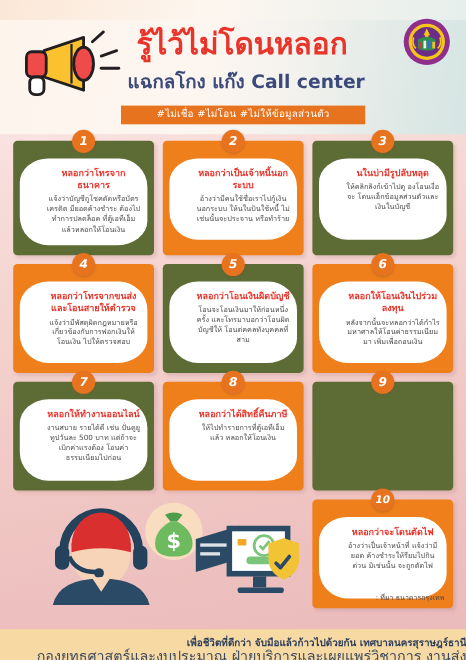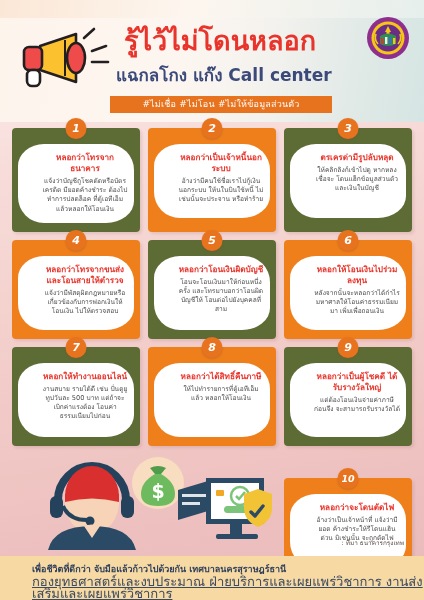--- a/index.html
+++ b/index.html
@@ -80,32 +80,32 @@
     background:#e8731e; color:#ffffff;
     font-size:11px; font-weight:bold; font-style:italic;
     line-height:21px; text-align:center;
     box-shadow: 0 1px 2px rgba(130,80,50,0.35);
   }
   .badge.wide { font-size:9.5px; }
 
   
   .lastrow { display:flex; justify-content:space-between; padding:0 12px; }
   .illus { position:relative; width:268px; height:96px; }
-  .card10wrap { width:128px;margin-top:24px; }
+  .card10wrap { width:128px; }
 
   .source-note {
     position:absolute; right:20px; top:538px;
     font-size:6.4px; color:#5a4a46;
   }
 
   
   .footer {
-    position:absolute; left:0; bottom:0; width:424px; height:44px;
+    position:absolute; left:0; bottom:0; width:424px; height:28px;
     background:#f7d9a4;
-    text-align:left; padding-top:7px;padding-left:32px;
+    text-align:right; padding-top:7px;padding-left:32px;
   }
   .footer-line1 {
     font-size:9px; font-weight:bold; color:#2c3e5a; line-height:13px;
   }
   .footer-line2 {
     font-size:13px; color:#3a4a60; line-height:12px;text-decoration:underline;
   }
 </style>
 </head>
 <body>
@@ -161,39 +161,39 @@
       <div class="card orange">
         <div class="badge">2</div>
         <div class="card-inner">
           <div class="card-title">หลอกว่าเป็นเจ้าหนี้นอกระบบ</div>
           <div class="card-body">อ้างว่ามีคนใช้ชื่อเราไปกู้เงินนอกระบบ ให้นในบินใช้หนี้ ไม่เช่นนั้นจะประจาน หรือทำร้าย</div>
         </div>
       </div>
       <div class="card green">
         <div class="badge">3</div>
         <div class="card-inner">
-          <div class="card-title">ตรเครด่ามีรูปลับหลุด</div>
-          <div class="card-body">ให้คลิกลิงก์เข้าไปดู หากหลงเชื่อจะ โดนแฮ็กข้อมูลส่วนตัวและเงินในบัญชี</div>
+          <div class="card-title">นในบ่ามีรูปลับหลุด</div>
+          <div class="card-body">ให้คลิกลิงก์เข้าไปดู องโอนเงื่อจะ โดนแฮ็กข้อมูลส่วนตัวและเงินในบัญชี</div>
         </div>
       </div>
     </div>
 
     <div class="row">
       <div class="card orange">
         <div class="badge">4</div>
         <div class="card-inner">
           <div class="card-title">หลอกว่าโทรจากขนส่ง และโอนสายให้ตำรวจ</div>
           <div class="card-body">แจ้งว่ามีพัสดุผิดกฎหมายหรือ เกี่ยวข้องกับการฟอกเงินให้โอนเงิน ไปให้ตรวจสอบ</div>
         </div>
       </div>
       <div class="card green">
         <div class="badge">5</div>
         <div class="card-inner">
           <div class="card-title">หลอกว่าโอนเงินผิดบัญชี</div>
-          <div class="card-body">โอนจะโอนเงินมาให้ก่อนหนึ่งครั้ง และโทรมาบอกว่าโอนผิดบัญชีให้ โอนต่อไปยังบุคคลที่สาม</div>
+          <div class="card-body">โอนจะโอนเงินมาให้ก่อนหนึ่งครั้ง และโทรมาบอกว่าโอนผิดบัญชีให้ โอนต่คคลทังบุคคลที่สาม</div>
         </div>
       </div>
       <div class="card orange">
         <div class="badge">6</div>
         <div class="card-inner">
           <div class="card-title">หลอกให้โอนเงินไปร่วมลงทุน</div>
           <div class="card-body">หลังจากนั้นจะหลอกว่าได้กำไร มหาศาลให้โอนค่าธรรมเนียมมา เพิ่มเพื่อถอนเงิน</div>
         </div>
       </div>
     </div>
@@ -208,24 +208,20 @@
       </div>
       <div class="card orange">
         <div class="badge">8</div>
         <div class="card-inner">
           <div class="card-title">หลอกว่าได้สิทธิ์คืนภาษี</div>
           <div class="card-body">ให้ไปทำรายการที่ตู้เอทีเอ็มแล้ว หลอกให้โอนเงิน</div>
         </div>
       </div>
       <div class="card green">
         <div class="badge">9</div>
-        <div class="card-inner">
-          <div class="card-title">หลอกว่าเป็นผู้โชคดี ได้รับรางวัลใหญ่</div>
-          <div class="card-body">แต่ต้องโอนเงินจ่ายค่าภาษีก่อนจึง จะสามารถรับรางวัลได้</div>
-        </div>
       </div>
     </div>
 
     <div class="lastrow">
       <div class="illus">
 
         <svg style="position:absolute;left:28px;top:4px;width:104px;height:92px;" viewBox="0 0 104 92">
           <path d="M18 42 a34 34 0 0 1 68 0" fill="none" stroke="#24425c" stroke-width="8"></path>
           <rect x="10" y="38" width="13" height="22" rx="6" fill="#24425c"></rect>
           <rect x="81" y="38" width="13" height="22" rx="6" fill="#24425c"></rect>
@@ -260,21 +256,21 @@
           <path d="M85 28 l14 -5 l14 5 l0 14 q0 13 -14 19 q-14 -6 -14 -19 z" transform="translate(-13,2)" fill="#f2c335"></path>
           <path d="M79 48 l4 4 l8 -10" fill="none" stroke="#2a4a66" stroke-width="3.4" stroke-linecap="round" stroke-linejoin="round"></path>
         </svg>
       </div>
 
       <div class="card10wrap">
         <div class="card orange">
           <div class="badge wide">10</div>
           <div class="card-inner">
             <div class="card-title">หลอกว่าจะโดนตัดไฟ</div>
-            <div class="card-body">อ้างว่าเป็นเจ้าหน้าที่ แจ้งว่ามียอด ค้างชำระให้รีโดนแฮินด่วน มิเช่นนั้น จะถูกตัดไฟ</div>
+            <div class="card-body">อ้างว่าเป็นเจ้าหน้าที่ แจ้งว่ามียอด ค้างชำระให้รียมไปกินด่วน มิเช่นนั้น จะถูกตัดไฟ</div>
           </div>
         </div>
       </div>
     </div>
   </div>
 
   <div class="source-note">: ที่มา ธนาคารกรุงเทพ</div>
 
   <div class="footer">
     <div class="footer-line1">เพื่อชีวิตที่ดีกว่า จับมือแล้วก้าวไปด้วยกัน เทศบาลนครสุราษฎร์ธานี</div>

